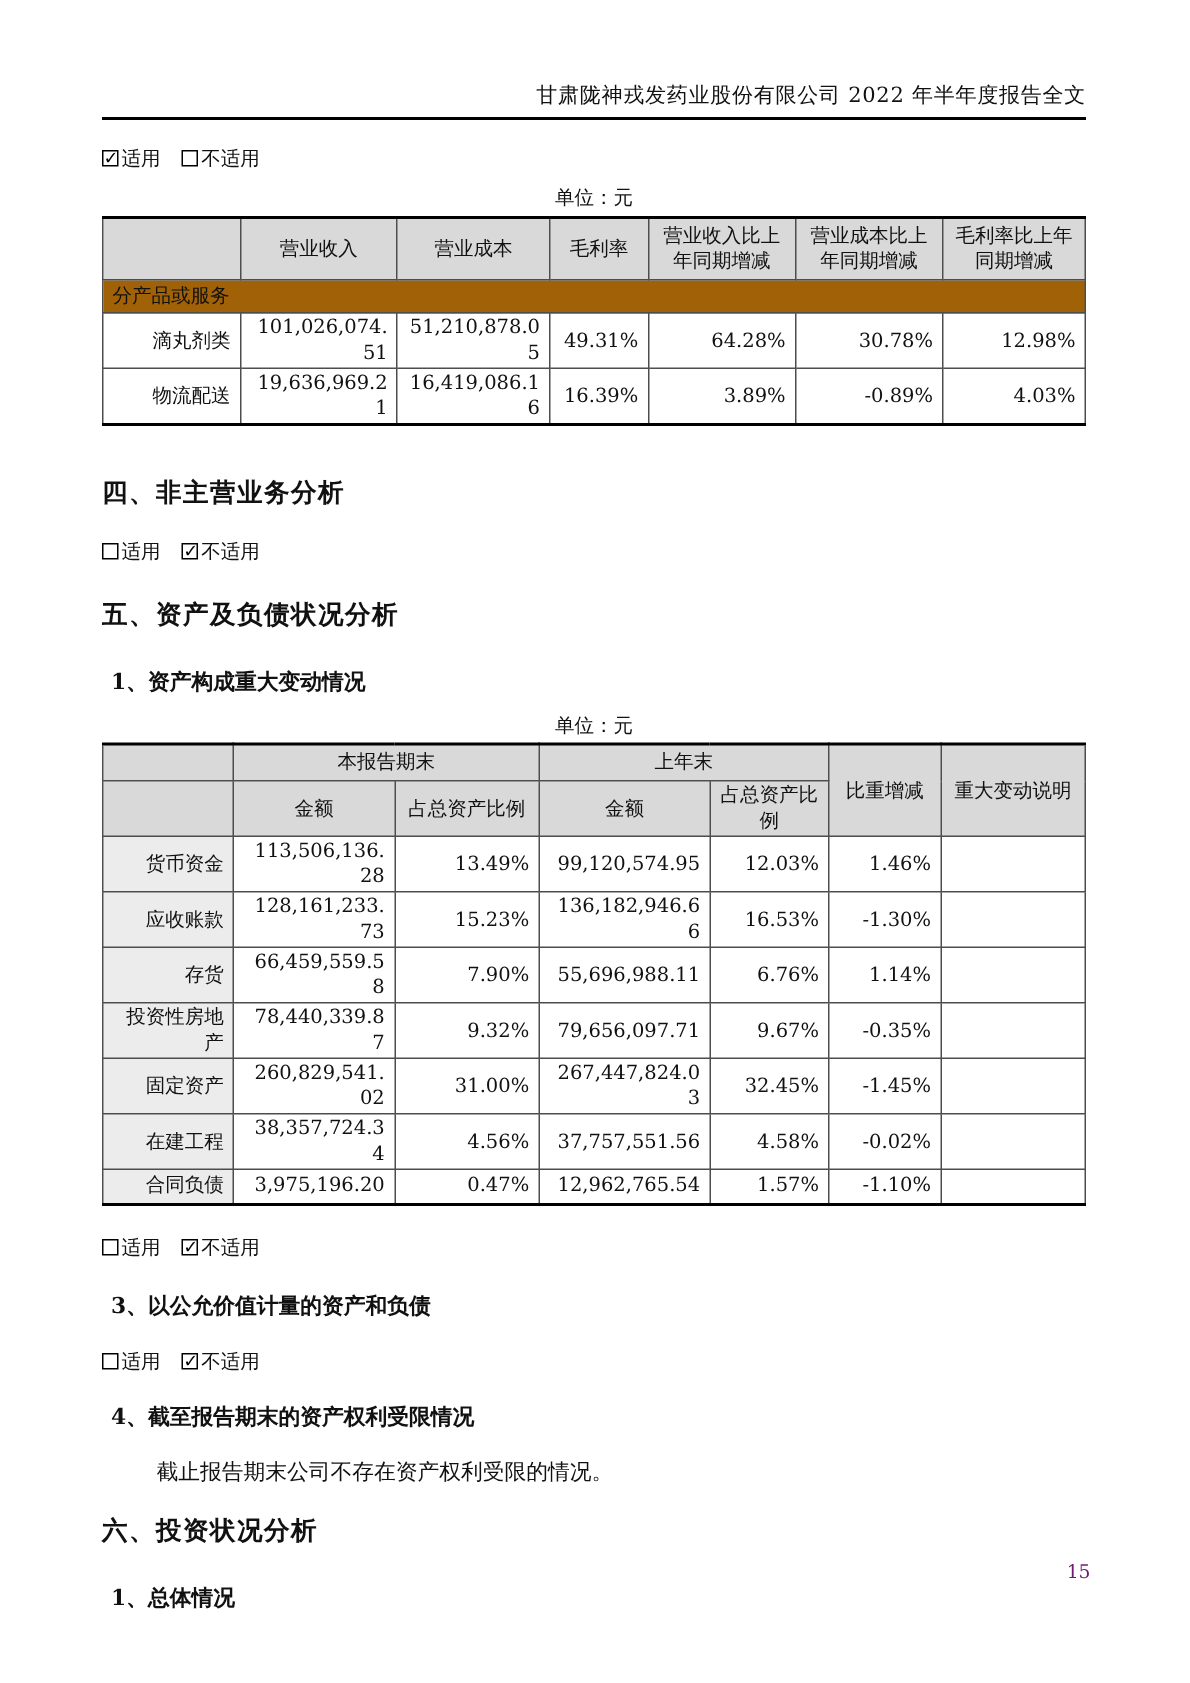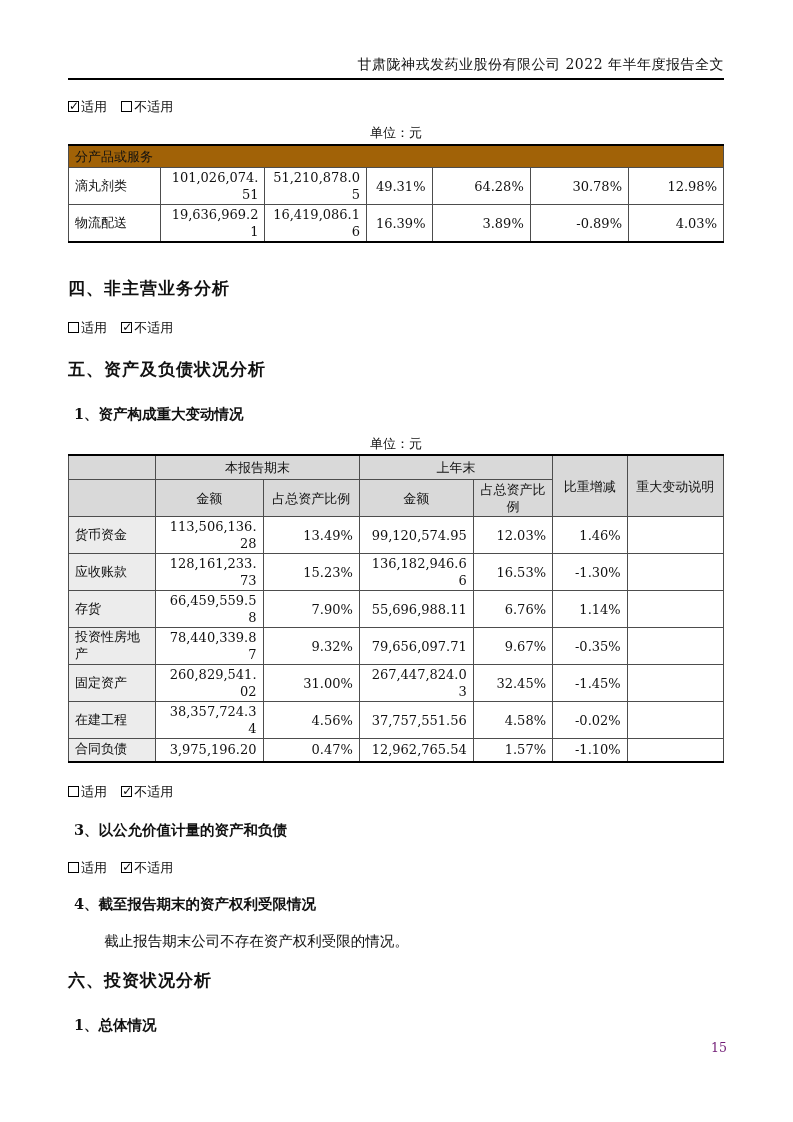--- a/index.html
+++ b/index.html
@@ -41,21 +41,21 @@
     width:100%; border-collapse:collapse; margin-top:3px;
     font-size:13px; table-layout:fixed;
     border-top:2px solid #000; border-bottom:2px solid #000;
   }
   td, th { border:1px solid #4d4d4d; padding:1px 6px; line-height:17px; vertical-align:middle; word-break:break-all; }
   th { background:#d9d9d9; font-weight:normal; text-align:center; }
   .t1-head th { height:38px; }
   .group-row td { background:#a16207; height:19px; text-align:left; }
   .t1-data td { height:25px; }
   .num { text-align:right; }
-  .lbl { text-align:left;font-family:Liberation Mono, monospace; }
+  .lbl { text-align:right; }
   .t2-head th { height:21px; }
   .t2-data td { height:19.5px; }
   .t2-data .rowlbl { background:#ececec; }
   .sec-title { margin-top:34px; font-size:17px; font-weight:bold; line-height:22px; letter-spacing:1px; }
   .sub-title { margin-top:24px; margin-left:6px; font-size:14.5px; font-weight:bold; line-height:19px; }
   .body-para { margin-top:19px; font-size:14.5px; line-height:19px; text-indent:2.5em; }
   .mt-sm { margin-top:20px; }
   .page-number {
     position:absolute; top:1040px; right:66px;
     font-size:12.5px; color:#701a75;
@@ -79,20 +79,29 @@
     <colgroup>
       <col style="width:14%">
         <col style="width:16%">
         <col style="width:15.5%">
         <col style="width:10%">
       <col style="width:15%">
         <col style="width:15%">
         <col style="width:14.5%">
     </colgroup>
     <tbody>
+        <tr class="t1-head">
+      <th></th>
+      <th>营业收入</th>
+      <th>营业成本</th>
+      <th>毛利率</th>
+      <th>营业收入比上年同期增减</th>
+      <th>营业成本比上年同期增减</th>
+      <th>毛利率比上年同期增减</th>
+    </tr>
     <tr class="group-row">
       <td colspan="7">分产品或服务</td>
     </tr>
     <tr class="t1-data">
       <td class="lbl">滴丸剂类</td>
       <td class="num">101,026,074.51</td>
       <td class="num">51,210,878.05</td>
       <td class="num">49.31%</td>
       <td class="num">64.28%</td>
       <td class="num">30.78%</td>

